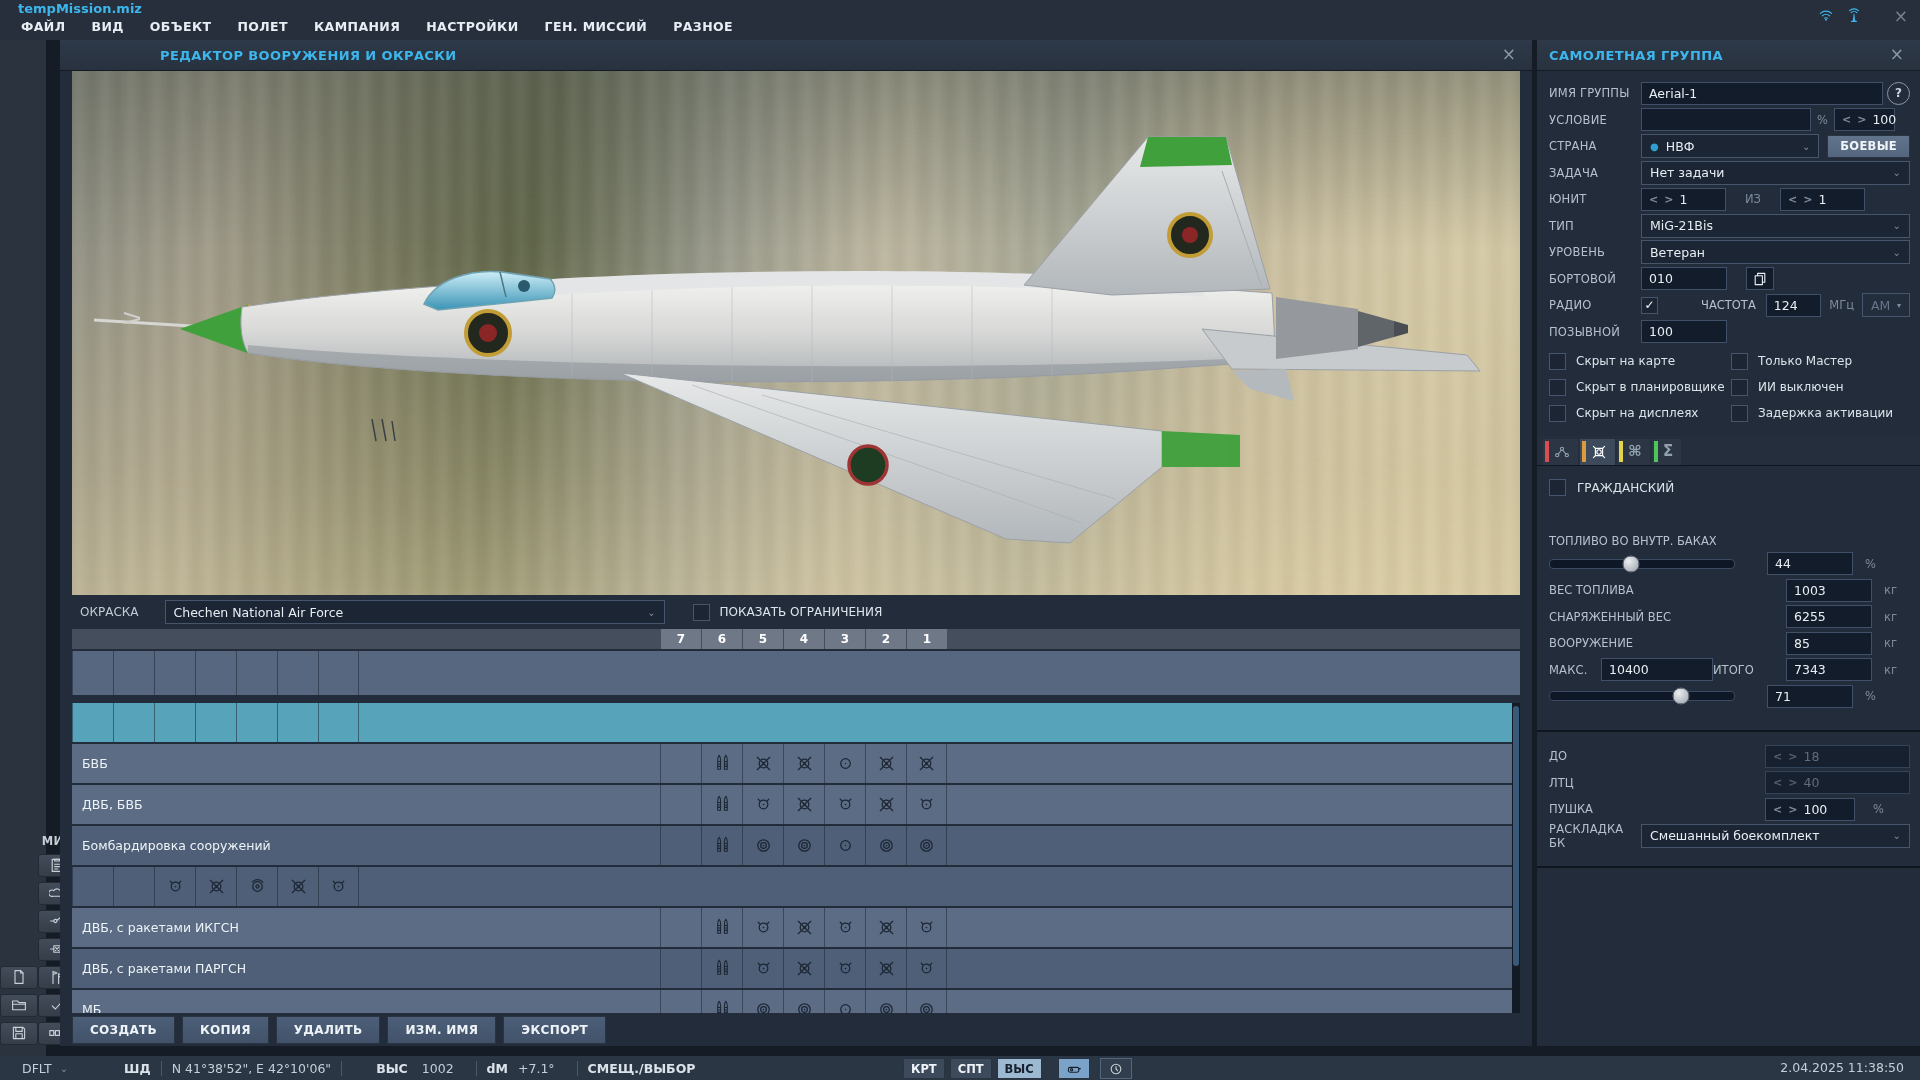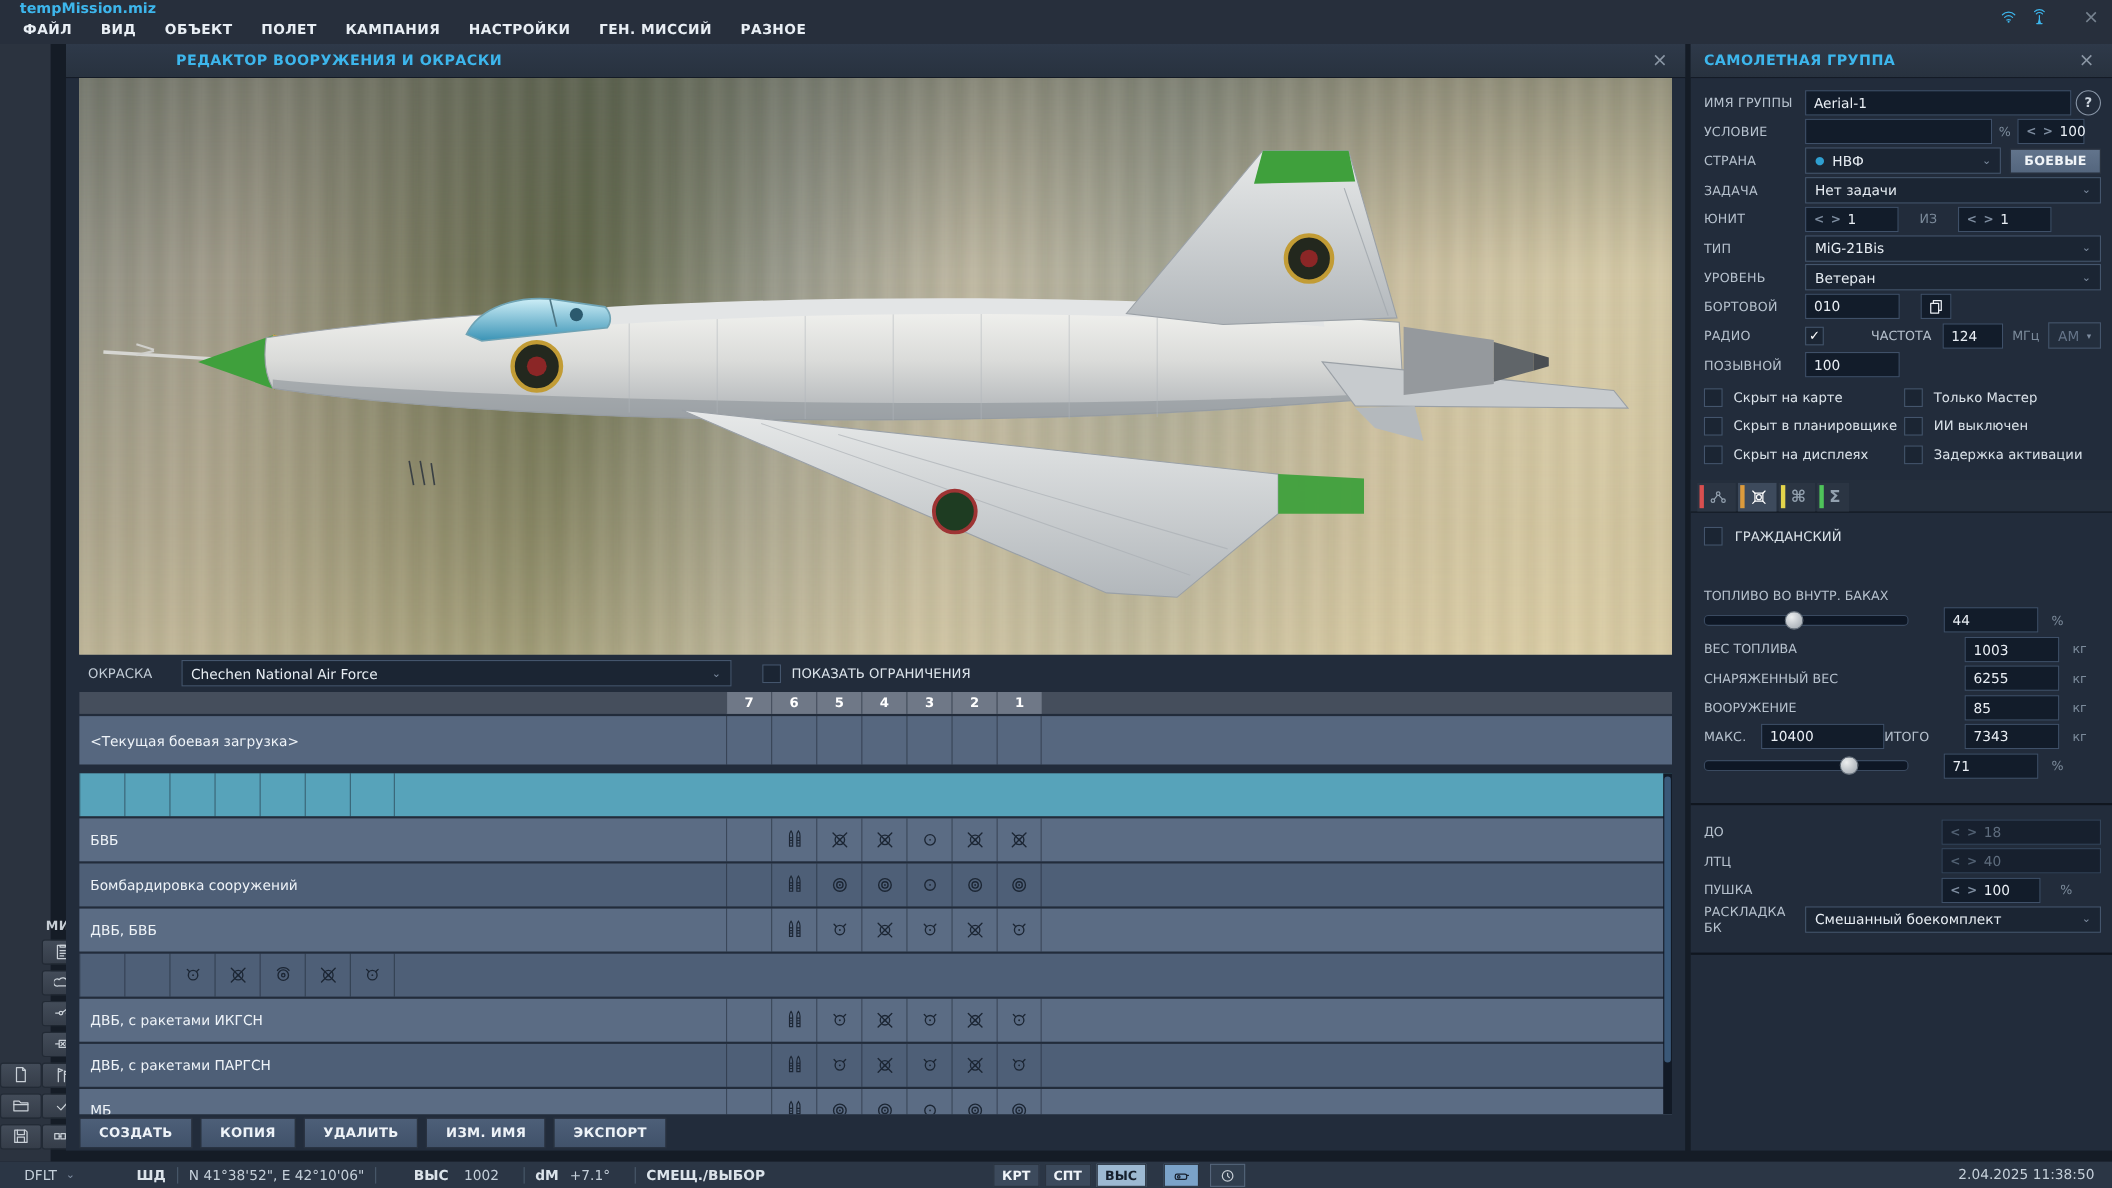--- a/index.html
+++ b/index.html
@@ -507,21 +507,20 @@
           <div class="hcell">4</div>
           <div class="hcell">3</div>
           <div class="hcell">2</div>
           <div class="hcell">1</div>
         </div>
       <div class="fillr"></div>
     </div>
     <div>
 
     <div class="trow current">
-          <div class="rlabel">&lt;Текущая боевая загрузка&gt;</div>
           <div class="cells">
 
           <div class="cell">
                 <span class="cicon"></span>
               </div>
             <div class="cell">
                 <span class="cicon"></span>
               </div>
             <div class="cell">
                 <span class="cicon"></span>
@@ -625,142 +624,142 @@
                 <svg viewBox="0 0 22 22" width="21" height="21" fill="none" stroke="#1c2634" stroke-width="1.3" stroke-linecap="round">
                   <circle cx="11" cy="11" r="4.5"></circle>
                   <path d="M4.5 4.5l13 13M17.5 4.5l-13 13"></path>
                   <circle cx="11" cy="11" r="1.2" fill="#1c2634" stroke="none"></circle>
                 </svg>
               </span>
               </div>
           </div>
           <div class="fillr"></div>
         </div>
-        <div class="trow dark">
-          <div class="rlabel">Бомбардировка сооружений</div>
+        <div class="trow light">
+          <div class="rlabel">ДВБ, БВБ</div>
           <div class="cells">
 
           <div class="cell">
                 <span class="cicon"></span>
               </div>
             <div class="cell">
                 <span class="cicon">
                 <svg viewBox="0 0 22 22" width="21" height="21" fill="none" stroke="#1c2634" stroke-width="1.1">
                   <path d="M7.5 2.5C6.6 3.6 6 5 6 7v10h3V7c0-2-.6-3.4-1.5-4.5z"></path>
                   <path d="M6 9h3M6 11.5h3M6 14h3"></path>
                   <path d="M14.5 2.5C13.6 3.6 13 5 13 7v10h3V7c0-2-.6-3.4-1.5-4.5z"></path>
                   <path d="M13 9h3M13 11.5h3M13 14h3"></path>
                 </svg>
               </span>
               </div>
             <div class="cell">
                 <span class="cicon">
                 <svg viewBox="0 0 22 22" width="21" height="21" fill="none" stroke="#1c2634" stroke-width="1.3" stroke-linecap="round">
-                  <circle cx="11" cy="11" r="6"></circle>
-                  <circle cx="11" cy="11" r="3"></circle>
-                  <circle cx="11" cy="11" r=".9" fill="#1c2634" stroke="none"></circle>
-                </svg>
-              </span>
-              </div>
-            <div class="cell">
-                <span class="cicon">
-                <svg viewBox="0 0 22 22" width="21" height="21" fill="none" stroke="#1c2634" stroke-width="1.3" stroke-linecap="round">
-                  <circle cx="11" cy="11" r="6"></circle>
-                  <circle cx="11" cy="11" r="3"></circle>
-                  <circle cx="11" cy="11" r=".9" fill="#1c2634" stroke="none"></circle>
-                </svg>
-              </span>
-              </div>
-            <div class="cell">
-                <span class="cicon">
-                <svg viewBox="0 0 22 22" width="21" height="21" fill="none" stroke="#1c2634" stroke-width="1.3" stroke-linecap="round">
-                  <circle cx="11" cy="11" r="5"></circle>
-                  <circle cx="11" cy="11" r=".8" fill="#1c2634" stroke="none"></circle>
-                </svg>
-              </span>
-              </div>
-            <div class="cell">
-                <span class="cicon">
-                <svg viewBox="0 0 22 22" width="21" height="21" fill="none" stroke="#1c2634" stroke-width="1.3" stroke-linecap="round">
-                  <circle cx="11" cy="11" r="6"></circle>
-                  <circle cx="11" cy="11" r="3"></circle>
-                  <circle cx="11" cy="11" r=".9" fill="#1c2634" stroke="none"></circle>
-                </svg>
-              </span>
-              </div>
-            <div class="cell">
-                <span class="cicon">
-                <svg viewBox="0 0 22 22" width="21" height="21" fill="none" stroke="#1c2634" stroke-width="1.3" stroke-linecap="round">
-                  <circle cx="11" cy="11" r="6"></circle>
-                  <circle cx="11" cy="11" r="3"></circle>
+                  <circle cx="11" cy="11" r="4.5"></circle>
+                  <path d="M7.8 7.8L5.5 5.5M14.2 7.8l2.3-2.3"></path>
+                  <circle cx="11" cy="11" r=".9" fill="#1c2634" stroke="none"></circle>
+                </svg>
+              </span>
+              </div>
+            <div class="cell">
+                <span class="cicon">
+                <svg viewBox="0 0 22 22" width="21" height="21" fill="none" stroke="#1c2634" stroke-width="1.3" stroke-linecap="round">
+                  <circle cx="11" cy="11" r="4.5"></circle>
+                  <path d="M4.5 4.5l13 13M17.5 4.5l-13 13"></path>
+                  <circle cx="11" cy="11" r="1.2" fill="#1c2634" stroke="none"></circle>
+                </svg>
+              </span>
+              </div>
+            <div class="cell">
+                <span class="cicon">
+                <svg viewBox="0 0 22 22" width="21" height="21" fill="none" stroke="#1c2634" stroke-width="1.3" stroke-linecap="round">
+                  <circle cx="11" cy="11" r="4.5"></circle>
+                  <path d="M7.8 7.8L5.5 5.5M14.2 7.8l2.3-2.3"></path>
+                  <circle cx="11" cy="11" r=".9" fill="#1c2634" stroke="none"></circle>
+                </svg>
+              </span>
+              </div>
+            <div class="cell">
+                <span class="cicon">
+                <svg viewBox="0 0 22 22" width="21" height="21" fill="none" stroke="#1c2634" stroke-width="1.3" stroke-linecap="round">
+                  <circle cx="11" cy="11" r="4.5"></circle>
+                  <path d="M4.5 4.5l13 13M17.5 4.5l-13 13"></path>
+                  <circle cx="11" cy="11" r="1.2" fill="#1c2634" stroke="none"></circle>
+                </svg>
+              </span>
+              </div>
+            <div class="cell">
+                <span class="cicon">
+                <svg viewBox="0 0 22 22" width="21" height="21" fill="none" stroke="#1c2634" stroke-width="1.3" stroke-linecap="round">
+                  <circle cx="11" cy="11" r="4.5"></circle>
+                  <path d="M7.8 7.8L5.5 5.5M14.2 7.8l2.3-2.3"></path>
                   <circle cx="11" cy="11" r=".9" fill="#1c2634" stroke="none"></circle>
                 </svg>
               </span>
               </div>
           </div>
           <div class="fillr"></div>
         </div>
-        <div class="trow light">
-          <div class="rlabel">ДВБ, БВБ</div>
+        <div class="trow dark">
+          <div class="rlabel">Бомбардировка сооружений</div>
           <div class="cells">
 
           <div class="cell">
                 <span class="cicon"></span>
               </div>
             <div class="cell">
                 <span class="cicon">
                 <svg viewBox="0 0 22 22" width="21" height="21" fill="none" stroke="#1c2634" stroke-width="1.1">
                   <path d="M7.5 2.5C6.6 3.6 6 5 6 7v10h3V7c0-2-.6-3.4-1.5-4.5z"></path>
                   <path d="M6 9h3M6 11.5h3M6 14h3"></path>
                   <path d="M14.5 2.5C13.6 3.6 13 5 13 7v10h3V7c0-2-.6-3.4-1.5-4.5z"></path>
                   <path d="M13 9h3M13 11.5h3M13 14h3"></path>
                 </svg>
               </span>
               </div>
             <div class="cell">
                 <span class="cicon">
                 <svg viewBox="0 0 22 22" width="21" height="21" fill="none" stroke="#1c2634" stroke-width="1.3" stroke-linecap="round">
-                  <circle cx="11" cy="11" r="4.5"></circle>
-                  <path d="M7.8 7.8L5.5 5.5M14.2 7.8l2.3-2.3"></path>
-                  <circle cx="11" cy="11" r=".9" fill="#1c2634" stroke="none"></circle>
-                </svg>
-              </span>
-              </div>
-            <div class="cell">
-                <span class="cicon">
-                <svg viewBox="0 0 22 22" width="21" height="21" fill="none" stroke="#1c2634" stroke-width="1.3" stroke-linecap="round">
-                  <circle cx="11" cy="11" r="4.5"></circle>
-                  <path d="M4.5 4.5l13 13M17.5 4.5l-13 13"></path>
-                  <circle cx="11" cy="11" r="1.2" fill="#1c2634" stroke="none"></circle>
-                </svg>
-              </span>
-              </div>
-            <div class="cell">
-                <span class="cicon">
-                <svg viewBox="0 0 22 22" width="21" height="21" fill="none" stroke="#1c2634" stroke-width="1.3" stroke-linecap="round">
-                  <circle cx="11" cy="11" r="4.5"></circle>
-                  <path d="M7.8 7.8L5.5 5.5M14.2 7.8l2.3-2.3"></path>
-                  <circle cx="11" cy="11" r=".9" fill="#1c2634" stroke="none"></circle>
-                </svg>
-              </span>
-              </div>
-            <div class="cell">
-                <span class="cicon">
-                <svg viewBox="0 0 22 22" width="21" height="21" fill="none" stroke="#1c2634" stroke-width="1.3" stroke-linecap="round">
-                  <circle cx="11" cy="11" r="4.5"></circle>
-                  <path d="M4.5 4.5l13 13M17.5 4.5l-13 13"></path>
-                  <circle cx="11" cy="11" r="1.2" fill="#1c2634" stroke="none"></circle>
-                </svg>
-              </span>
-              </div>
-            <div class="cell">
-                <span class="cicon">
-                <svg viewBox="0 0 22 22" width="21" height="21" fill="none" stroke="#1c2634" stroke-width="1.3" stroke-linecap="round">
-                  <circle cx="11" cy="11" r="4.5"></circle>
-                  <path d="M7.8 7.8L5.5 5.5M14.2 7.8l2.3-2.3"></path>
+                  <circle cx="11" cy="11" r="6"></circle>
+                  <circle cx="11" cy="11" r="3"></circle>
+                  <circle cx="11" cy="11" r=".9" fill="#1c2634" stroke="none"></circle>
+                </svg>
+              </span>
+              </div>
+            <div class="cell">
+                <span class="cicon">
+                <svg viewBox="0 0 22 22" width="21" height="21" fill="none" stroke="#1c2634" stroke-width="1.3" stroke-linecap="round">
+                  <circle cx="11" cy="11" r="6"></circle>
+                  <circle cx="11" cy="11" r="3"></circle>
+                  <circle cx="11" cy="11" r=".9" fill="#1c2634" stroke="none"></circle>
+                </svg>
+              </span>
+              </div>
+            <div class="cell">
+                <span class="cicon">
+                <svg viewBox="0 0 22 22" width="21" height="21" fill="none" stroke="#1c2634" stroke-width="1.3" stroke-linecap="round">
+                  <circle cx="11" cy="11" r="5"></circle>
+                  <circle cx="11" cy="11" r=".8" fill="#1c2634" stroke="none"></circle>
+                </svg>
+              </span>
+              </div>
+            <div class="cell">
+                <span class="cicon">
+                <svg viewBox="0 0 22 22" width="21" height="21" fill="none" stroke="#1c2634" stroke-width="1.3" stroke-linecap="round">
+                  <circle cx="11" cy="11" r="6"></circle>
+                  <circle cx="11" cy="11" r="3"></circle>
+                  <circle cx="11" cy="11" r=".9" fill="#1c2634" stroke="none"></circle>
+                </svg>
+              </span>
+              </div>
+            <div class="cell">
+                <span class="cicon">
+                <svg viewBox="0 0 22 22" width="21" height="21" fill="none" stroke="#1c2634" stroke-width="1.3" stroke-linecap="round">
+                  <circle cx="11" cy="11" r="6"></circle>
+                  <circle cx="11" cy="11" r="3"></circle>
                   <circle cx="11" cy="11" r=".9" fill="#1c2634" stroke="none"></circle>
                 </svg>
               </span>
               </div>
           </div>
           <div class="fillr"></div>
         </div>
         <div class="trow dark">
           <div class="cells">
 

